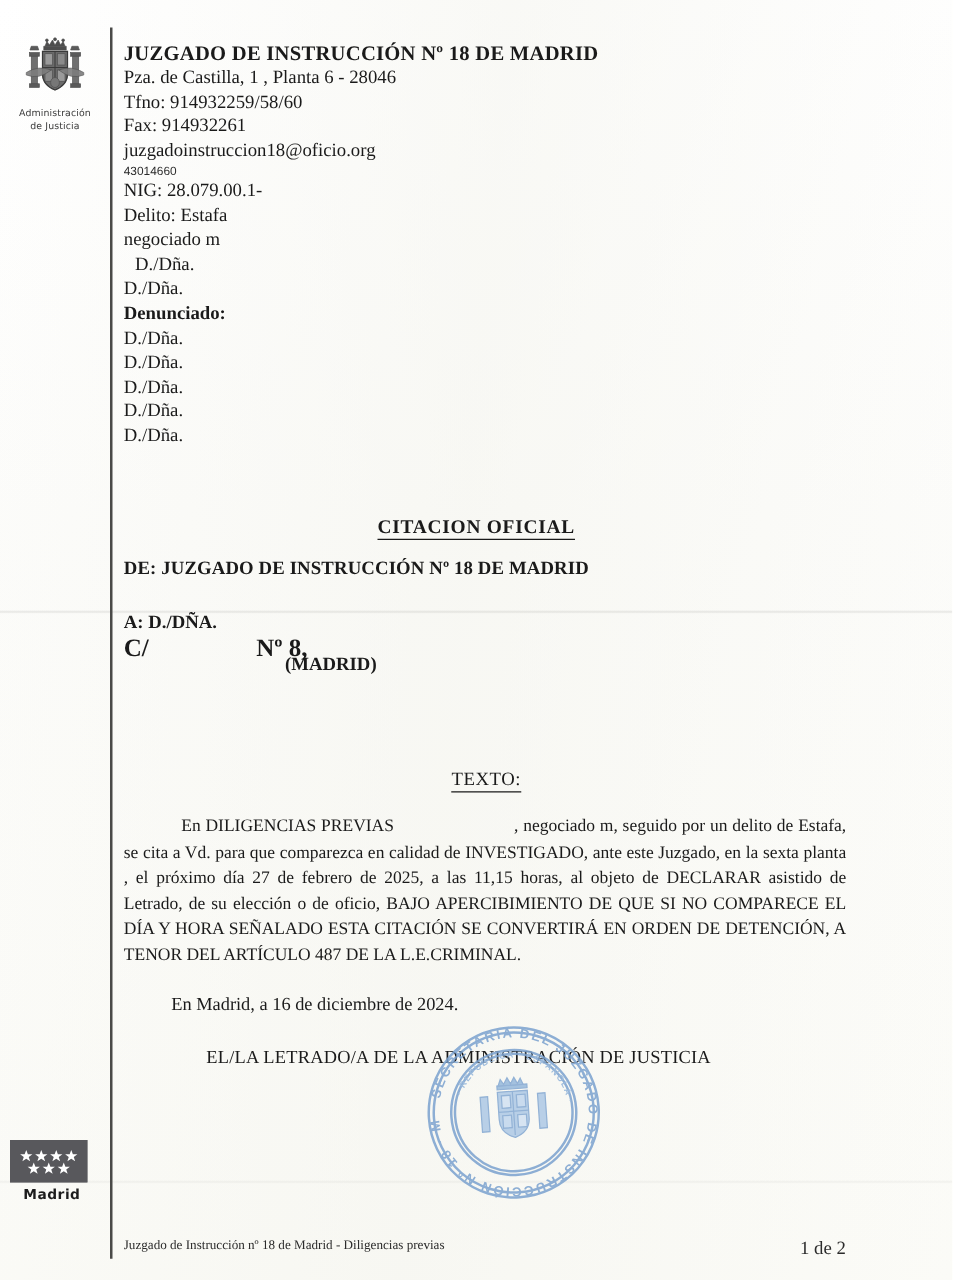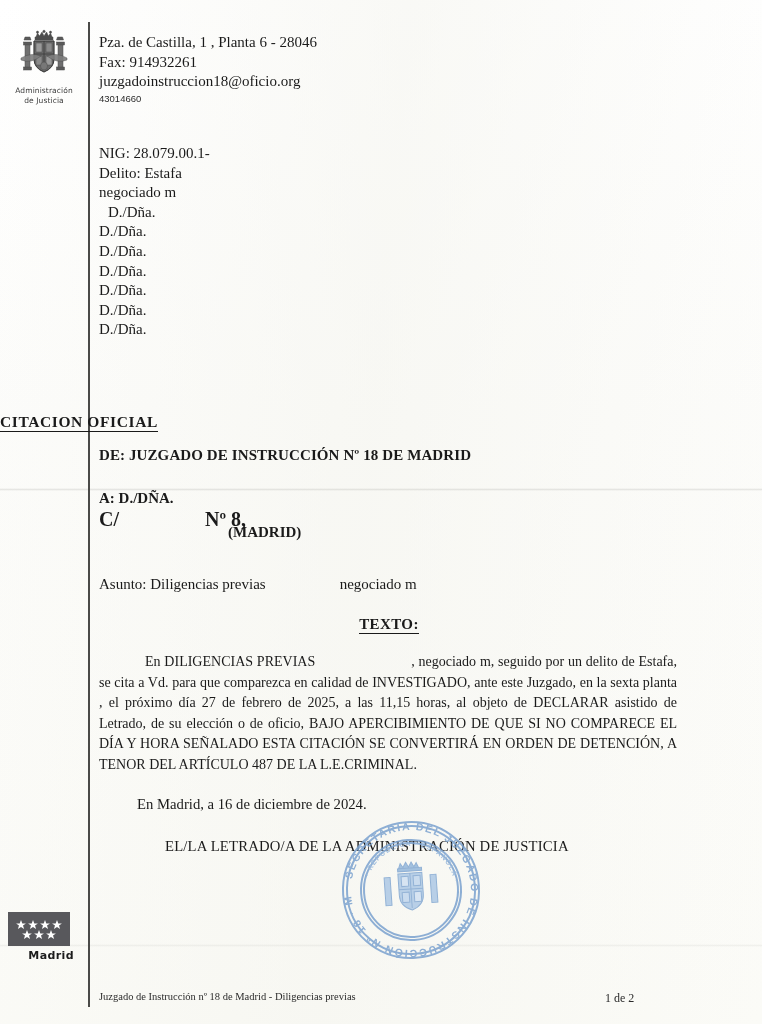--- a/index.html
+++ b/index.html
@@ -106,21 +106,21 @@
     white-space: nowrap;
   }
   .meta-line.b { font-weight: bold; }
   .meta-line.indent { padding-left: 9px; }
 
   
   .cite-title {
     position: absolute;
     top: 413px;
     left: 0; right: 0;
-    text-align: left;
+    text-align: center;
     font-weight: bold;
     font-size: 15.5px;
     letter-spacing: .6px;
   }
   .cite-title span {
     border-bottom: 1.6px solid #1a1a1a;
     padding-bottom: 1px;
   }
 
   .de-line {
@@ -168,21 +168,21 @@
     font-size: 15px;
     white-space: nowrap;
   }
   .asunto .gap { display: inline-block; width: 74px; }
 
   .texto-title {
     position: absolute;
     top: 616px;
     left: 0; right: 0;
     text-align: center;
-    font-weight: bold;
+    font-weight: normal;
     font-size: 15px;
     letter-spacing: .4px;
     padding-left: 16px;
   }
   .texto-title span {
     border-bottom: 1.6px solid #1a1a1a;
     padding-bottom: 1px;
   }
 
   
@@ -242,38 +242,38 @@
     display: block;
     position: relative;
   }
   .madrid-label {
     font-family: "DejaVu Sans", sans-serif;
     font-weight: bold;
     font-size: 11px;
     letter-spacing: .4px;
     color: #1c1c1c;
     margin-top: 3px;
-    text-align: right;
+    text-align: center;
     padding-left: 1px;
   }
 
   
   .footer-left {
     position: absolute;
     left: 99px;
     top: 991px;
     font-size: 10.5px;
     color: #2b2b2b;
     white-space: nowrap;
   }
   .footer-right {
     position: absolute;
-    left: 605px;
+    left: 640px;
     top: 991px;
-    font-size: 12px;
+    font-size: 15px;
     color: #2b2b2b;
     white-space: nowrap;
   }
 </style>
 </head>
 <body>
 
 <div class="page">
 
   <div class="paper-tint"></div>
@@ -317,53 +317,53 @@
         <path d="M54 30 q-10 -6 -20 -2 q10 8 20 4 z" fill="#7d7d7d" opacity="0.9"></path>
       </g>
     </svg>
     <div class="emblem-caption">
       <div>Administración</div>
       <div>de Justicia</div>
     </div>
   </div>
 
   <div class="header-text">
+    <div class="hdr-title">JUZGADO DE INSTRUCCIÓN Nº 18 DE MADRID</div>
     <div class="hdr-line">Pza. de Castilla, 1  , Planta 6 - 28046</div>
+    <div class="hdr-line">Tfno: 914932259/58/60</div>
     <div class="hdr-line">Fax: 914932261</div>
     <div class="hdr-line">juzgadoinstruccion18@oficio.org</div>
     <div class="hdr-code">43014660</div>
   </div>
 
   <div class="meta-block">
     <div class="meta-line">NIG: 28.079.00.1-</div>
     <div class="meta-line">Delito: Estafa</div>
     <div class="meta-line">negociado m</div>
     <div class="meta-line indent">D./Dña.</div>
     <div class="meta-line">D./Dña.</div>
+    <div class="meta-line b">Denunciado:</div>
     <div class="meta-line">D./Dña.</div>
     <div class="meta-line">D./Dña.</div>
     <div class="meta-line">D./Dña.</div>
     <div class="meta-line">D./Dña.</div>
     <div class="meta-line">D./Dña.</div>
   </div>
 
   <div class="cite-title">
     <span>CITACION  OFICIAL</span>
   </div>
 
   <div class="de-line">DE: JUZGADO DE INSTRUCCIÓN Nº 18 DE MADRID</div>
   <div class="a-line">A: D./DÑA.</div>
   <div class="c-line">
     <span>C/</span><span class="gap"></span><span>Nº  8,</span>
   </div>
   <div class="city-line">(MADRID)</div>
 
-  <div class="asunto">
-    <span>Asunto: Diligencias previas</span><span class="gap"></span><span>negociado m</span>
-  </div>
 
   <div class="texto-title">
     <span>TEXTO:</span>
   </div>
 
   <div class="body-para">
     <span class="lead"></span><span>En DILIGENCIAS PREVIAS</span><span class="redact"></span><span>, negociado m, seguido por un delito de Estafa, se cita a Vd. para que comparezca en calidad de INVESTIGADO, ante este Juzgado, en la  sexta  planta , el próximo día 27 de  febrero de  2025, a las   11,15 horas, al objeto de DECLARAR asistido de Letrado, de su elección o de oficio, BAJO APERCIBIMIENTO DE QUE SI NO COMPARECE EL DÍA Y HORA SEÑALADO ESTA CITACIÓN SE CONVERTIRÁ EN ORDEN DE DETENCIÓN, A TENOR DEL ARTÍCULO 487 DE LA L.E.CRIMINAL.</span>
   </div>
 
   <div class="closing-date">En Madrid, a 16 de diciembre de 2024.</div>

